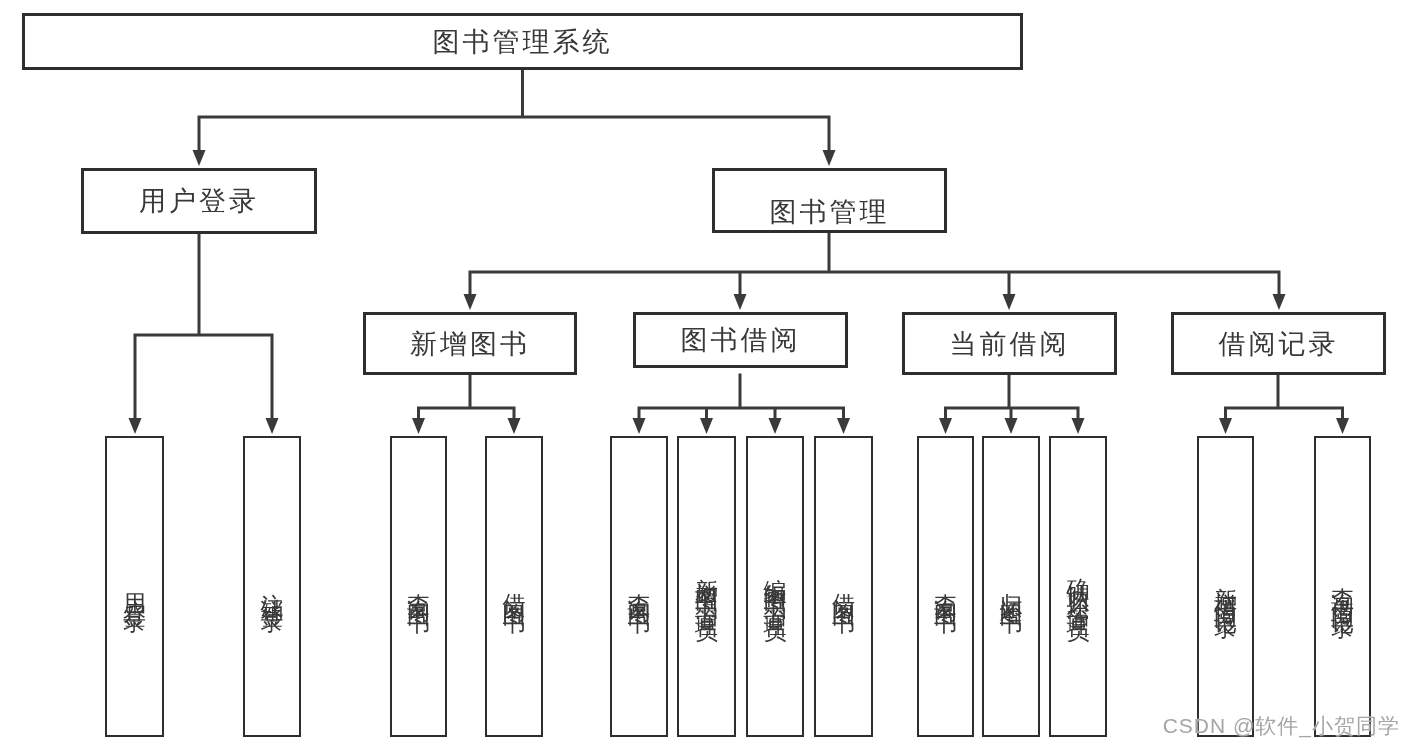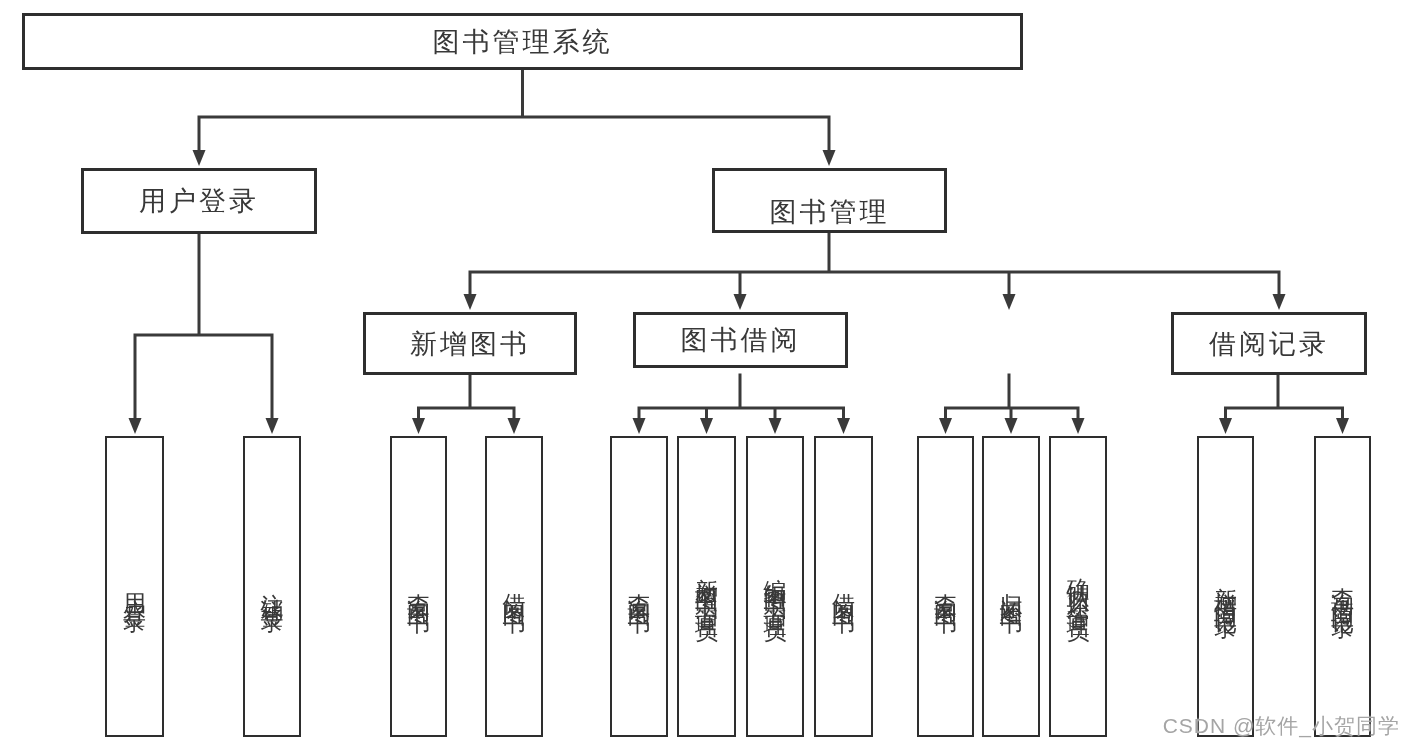--- a/index.html
+++ b/index.html
@@ -117,21 +117,24 @@
   <div class="node h-label" style="left:712px; top:168px; width:235px; height:65px;align-items:flex-end;">
     <span>图书管理</span>
   </div>
 
   <div class="node h-label" style="left:363px; top:312px; width:214px; height:63px;">
     <span>新增图书</span>
   </div>
   <div class="node h-label" style="left:633px; top:312px; width:215px; height:56px;">
     <span>图书借阅</span>
   </div>
-  <div class="node h-label" style="left:1171px; top:312px; width:196px; height:63px;">
+  <div class="node h-label" style="left:902px; top:312px; width:215px; height:63px;">
+    <span>当前借阅</span>
+  </div>
+  <div class="node h-label" style="left:1171px; top:312px; width:215px; height:63px;">
     <span>借阅记录</span>
   </div>
 
   <div class="node leaf" style="left:105px; top:436px; width:59px; height:301px;">
     <span>用户登录</span>
   </div>
   <div class="node leaf" style="left:243px; top:436px; width:58px; height:301px;">
     <span>注销登录</span>
   </div>
 

